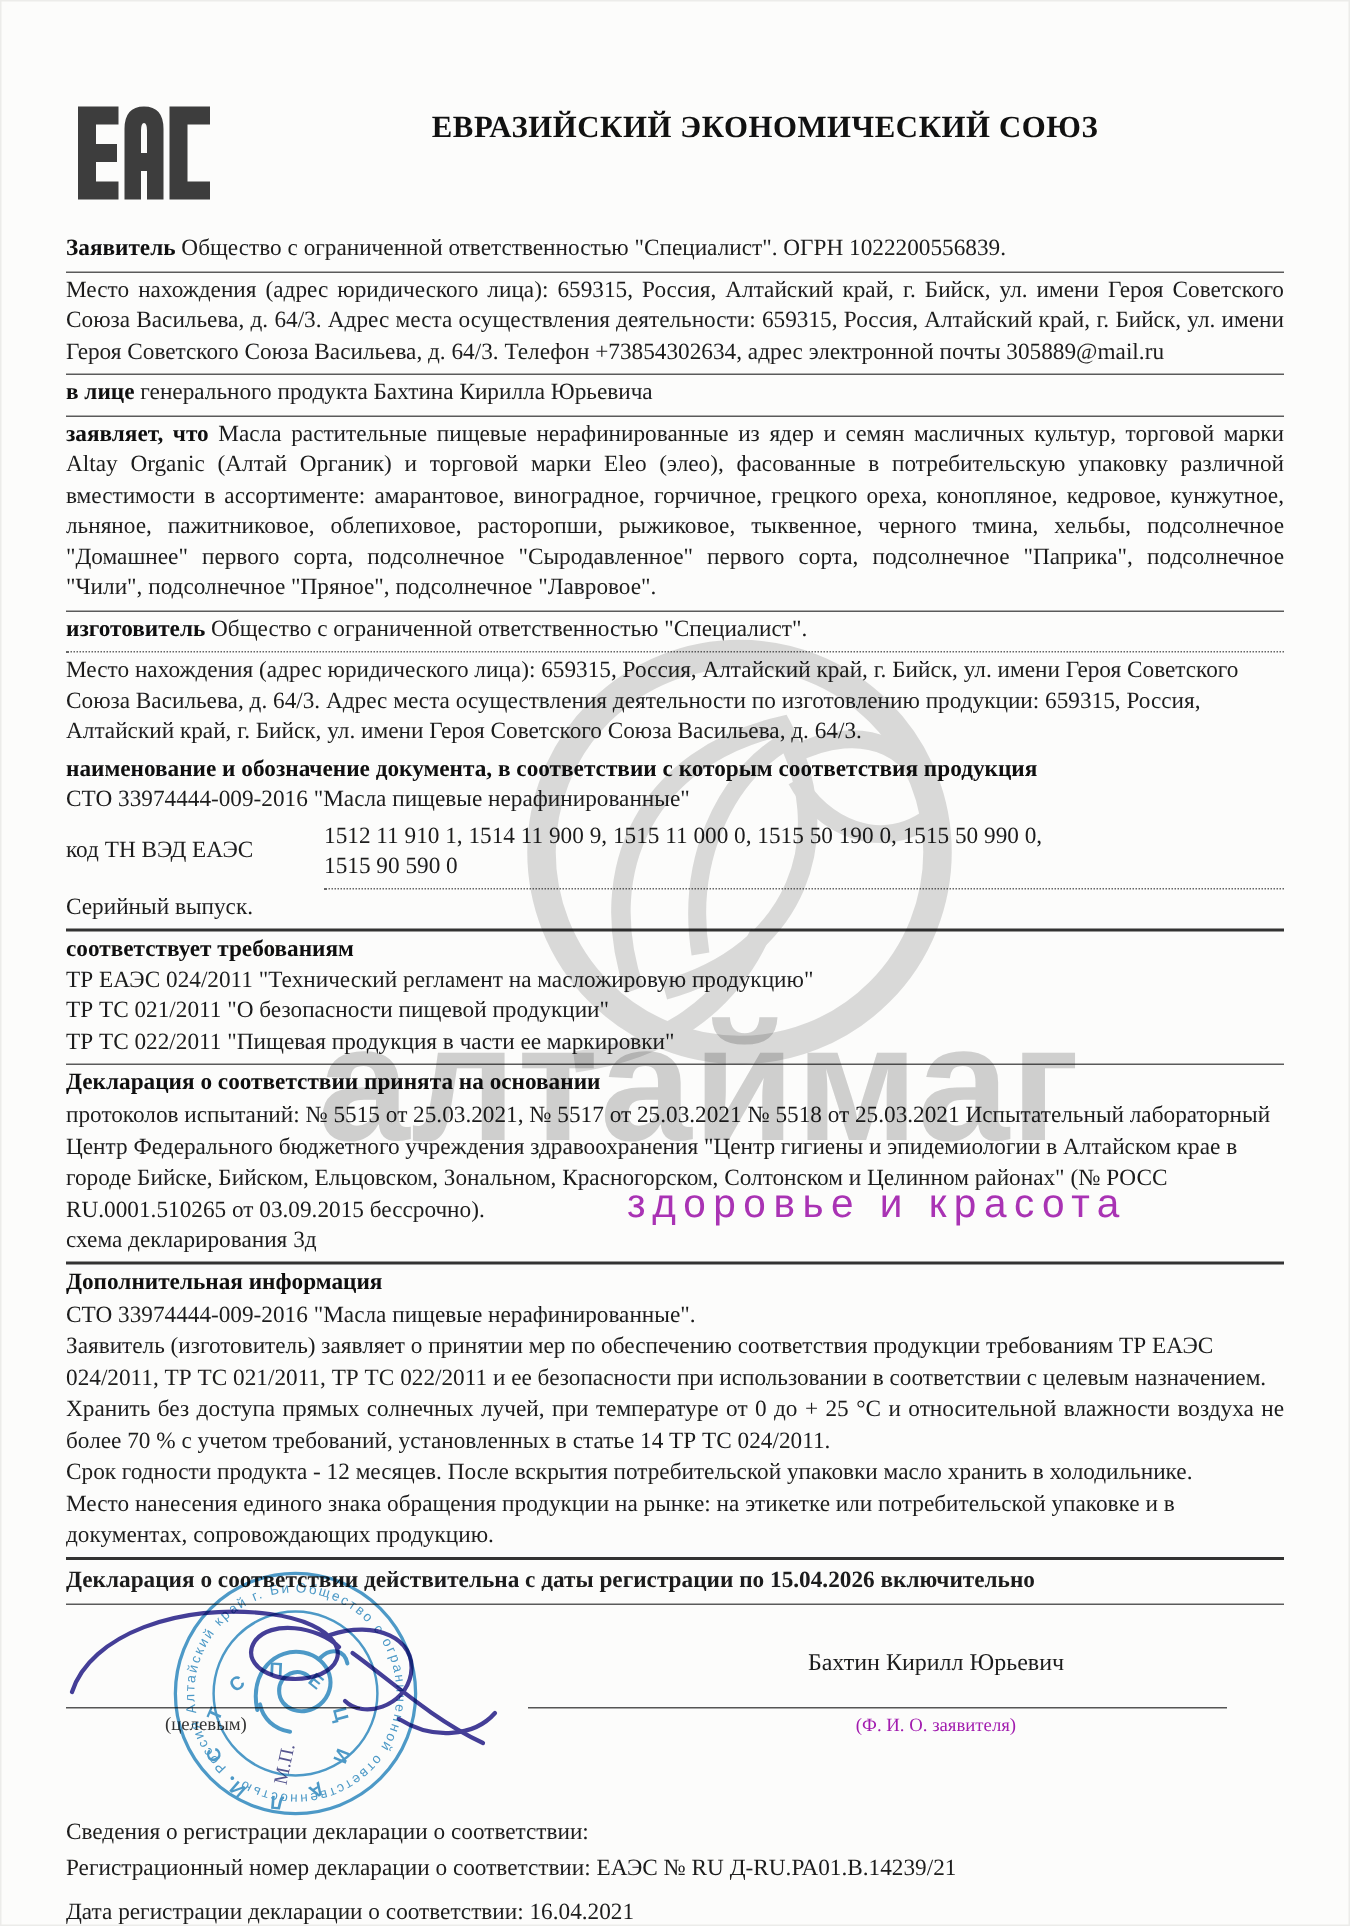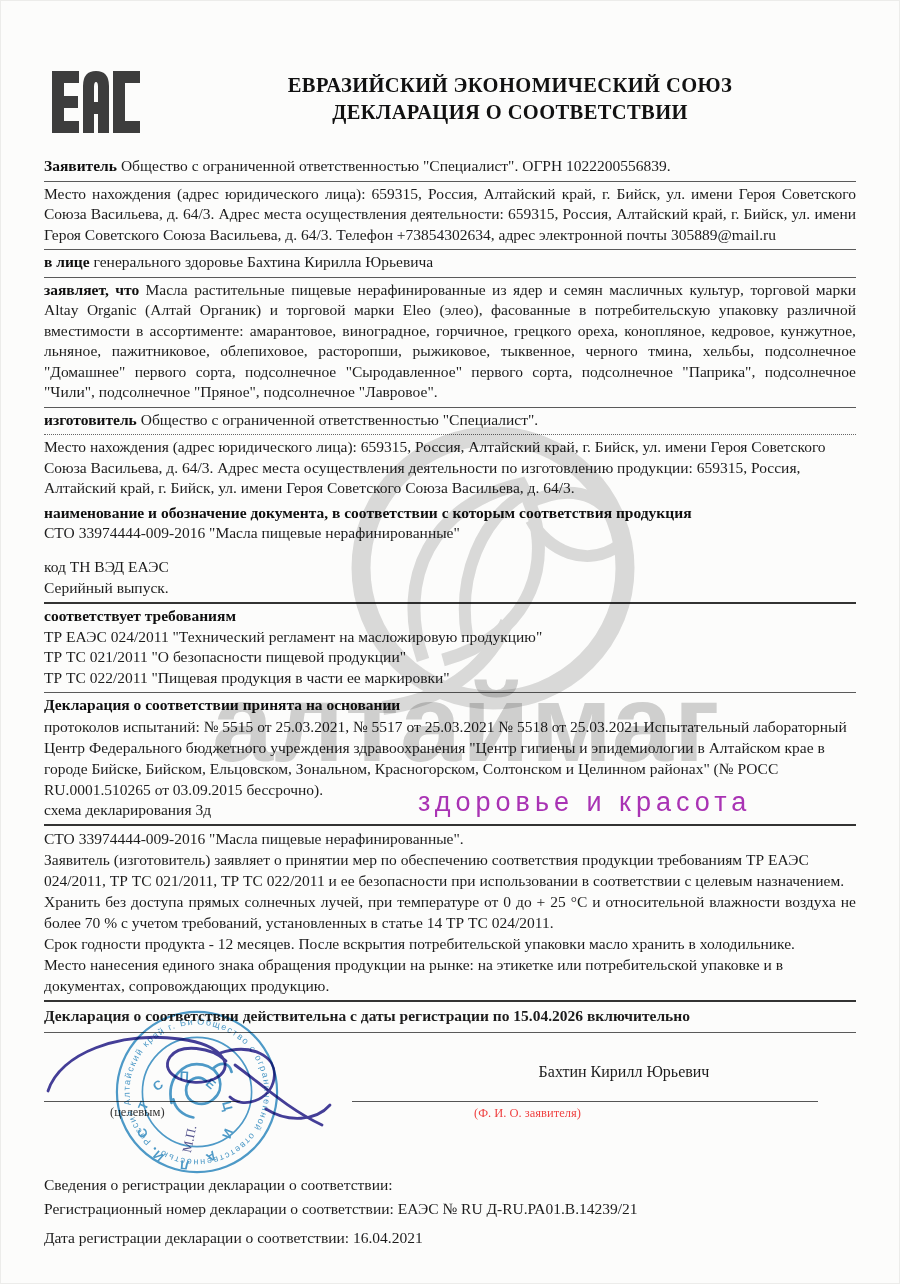--- a/index.html
+++ b/index.html
@@ -30,21 +30,21 @@
   
   .loose p{line-height:21px;}
   
   .validity{font-weight:bold;padding:4px 0 5px;}
   
   .sigarea{position:relative;height:132px;margin-top:2px;}
   .sigline-left{position:absolute;left:0;top:66px;width:196px;border-top:1px solid #555;}
   .sigcap-left{position:absolute;left:66px;top:70px;font-size:12.5px;color:#333;}
   .signame{position:absolute;left:430px;top:28px;width:300px;text-align:center;font-size:16px;}
   .sigline-right{position:absolute;left:308px;top:66px;width:466px;border-top:1px solid #555;}
-  .sigcap-right{position:absolute;left:430px;top:71px;width:300px;text-align:left;font-size:12.5px;color:#ef4444;}
+  .sigcap-right{position:absolute;left:430px;top:71px;width:300px;text-align:center;font-size:12.5px;color:#a21caf;}
   .mp{position:absolute;left:132px;top:96px;font-size:13px;color:#2c2c74;transform:rotate(-78deg);opacity:.8;}
   .stamp{position:absolute;left:62px;top:-34px;opacity:.92;mix-blend-mode:multiply;}
   .ink{position:absolute;left:-14px;top:-22px;mix-blend-mode:multiply;}
   
   .reg{margin-top:6px;}
   .reg p{font-weight:normal;line-height:24px;}
   .reg p.gap{margin-top:5px;}
   
   .wm{position:absolute;pointer-events:none;mix-blend-mode:multiply;z-index:4;}
   .wm-plant{left:325px;top:408px;opacity:.55;}
@@ -76,38 +76,37 @@
     <div class="hdr">
       <svg class="eac" width="88" height="64" viewBox="0 0 88 64">
         <g fill="#3d3d3d">
           <path d="M0 1 h27 v12 H12 v13 h14 v12 H12 v13 h15 v12 H0 Z"></path>
           <path d="M31 63 V16 q0-15 13-15 t13 15 V63 H46 V44 h-4 v19 Z M42 32 h4 V17 q0-5 -2-5 t-2 5 Z" fill-rule="evenodd"></path>
           <path d="M61 1 h27 v12 H73 v38 h15 v12 H61 Z"></path>
         </g>
       </svg>
       <div class="titles">
         <div>ЕВРАЗИЙСКИЙ ЭКОНОМИЧЕСКИЙ СОЮЗ</div>
-        <div>ДЕКЛАРАЦИЯ О СООТВЕТСТВИИ</div>
       </div>
     </div>
 
     <div class="sec row">
       <b>Заявитель</b>
       <span>Общество с ограниченной ответственностью "Специалист". ОГРН 1022200556839.</span>
     </div>
     <div class="hr thin"></div>
 
     <div class="sec">
       <p class="just">Место нахождения (адрес юридического лица): 659315, Россия, Алтайский край, г. Бийск, ул. имени Героя Советского Союза Васильева, д. 64/3. Адрес места осуществления деятельности: 659315, Россия, Алтайский край, г. Бийск, ул. имени Героя Советского Союза Васильева, д. 64/3. Телефон +73854302634, адрес электронной почты 305889@mail.ru</p>
     </div>
     <div class="hr thin"></div>
 
     <div class="sec row">
       <b>в лице</b>
-      <span>генерального здоровье Бахтина Кирилла Юрьевича</span>
+      <span>генерального продукта Бахтина Кирилла Юрьевича</span>
     </div>
     <div class="hr thin"></div>
 
     <div class="sec">
       <p class="just"><b>заявляет, что</b> <span>Масла растительные пищевые нерафинированные из ядер и семян масличных культур, торговой марки Altay Organic (Алтай Органик) и торговой марки Eleo (элео),  фасованные в потребительскую упаковку различной вместимости в ассортименте: амарантовое, виноградное, горчичное, грецкого ореха, конопляное, кедровое, кунжутное, льняное, пажитниковое, облепиховое, расторопши, рыжиковое, тыквенное, черного тмина, хельбы, подсолнечное "Домашнее" первого сорта, подсолнечное  "Сыродавленное" первого сорта, подсолнечное "Паприка", подсолнечное "Чили", подсолнечное "Пряное", подсолнечное "Лавровое".</span></p>
     </div>
     <div class="hr thin"></div>
 
     <div class="sec row">
       <b>изготовитель</b>
@@ -119,20 +118,24 @@
       <p>Место нахождения (адрес юридического лица): 659315, Россия, Алтайский край, г. Бийск, ул. имени Героя Советского Союза Васильева, д. 64/3. Адрес места осуществления деятельности по изготовлению продукции: 659315, Россия, Алтайский край, г. Бийск, ул. имени Героя Советского Союза Васильева, д. 64/3.</p>
     </div>
 
     <div class="row">
       <b>наименование и обозначение документа, в соответствии с которым соответствия продукция</b>
     </div>
     <div class="row">СТО 33974444-009-2016 "Масла пищевые нерафинированные"</div>
 
     <div class="tnrow">
       <div class="tnlabel">код ТН ВЭД ЕАЭС</div>
+      <div class="tncodes">
+        <div class="row">1512 11 910 1, 1514 11 900 9, 1515 11 000 0, 1515 50 190 0, 1515  50 990 0,</div>
+        <div class="row">1515 90 590 0</div>
+      </div>
     </div>
 
     <div class="sec row">Серийный выпуск.</div>
     <div class="hr thick"></div>
 
     <div class="sec">
       <div class="row"><b>соответствует требованиям</b></div>
       <div class="row">ТР ЕАЭС 024/2011 "Технический регламент на масложировую продукцию"</div>
       <div class="row">ТР ТС 021/2011 "О безопасности пищевой продукции"</div>
       <div class="row">ТР ТС 022/2011 "Пищевая продукция в части ее маркировки"</div>
@@ -140,20 +143,21 @@
     <div class="hr thin"></div>
 
     <div class="sec loose">
       <div class="row"><b>Декларация о соответствии принята на основании</b></div>
       <p>протоколов испытаний: № 5515 от 25.03.2021, № 5517 от 25.03.2021 № 5518 от 25.03.2021 Испытательный лабораторный  Центр Федерального бюджетного учреждения здравоохранения "Центр гигиены и эпидемиологии в Алтайском крае в городе Бийске, Бийском, Ельцовском, Зональном, Красногорском, Солтонском и Целинном районах" (№ РОСС  RU.0001.510265 от 03.09.2015 бессрочно).</p>
       <div class="row">схема декларирования 3д</div>
     </div>
     <div class="hr thick"></div>
 
     <div class="sec loose">
+      <div class="row"><b>Дополнительная информация</b></div>
       <p>СТО 33974444-009-2016 "Масла пищевые нерафинированные".</p>
       <p>Заявитель (изготовитель) заявляет о принятии мер по обеспечению соответствия продукции требованиям ТР ЕАЭС 024/2011, ТР ТС 021/2011, ТР ТС 022/2011 и ее безопасности при использовании в соответствии с целевым назначением.</p>
       <p class="just">Хранить без доступа прямых солнечных лучей, при температуре от 0 до + 25 °С и относительной влажности воздуха не более 70 % с учетом требований, установленных в статье 14 ТР ТС 024/2011.</p>
       <p class="just">Срок годности продукта - 12 месяцев. После вскрытия потребительской упаковки масло хранить в холодильнике.</p>
       <p>Место нанесения единого знака обращения продукции на рынке: на этикетке или потребительской упаковке и в документах, сопровождающих продукцию.</p>
     </div>
     <div class="hr thick"></div>
 
     <div class="validity row">Декларация о соответствии действительна с даты регистрации по 15.04.2026 включительно</div>
     <div class="hr thin"></div>

